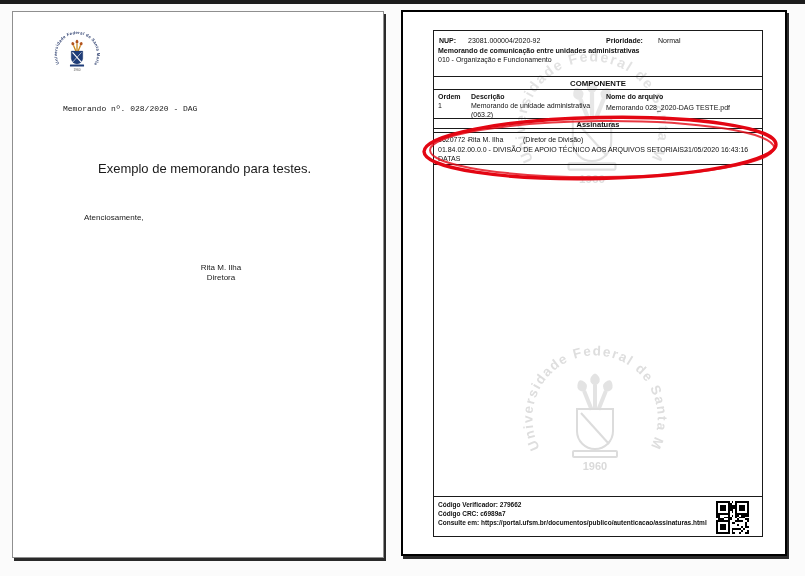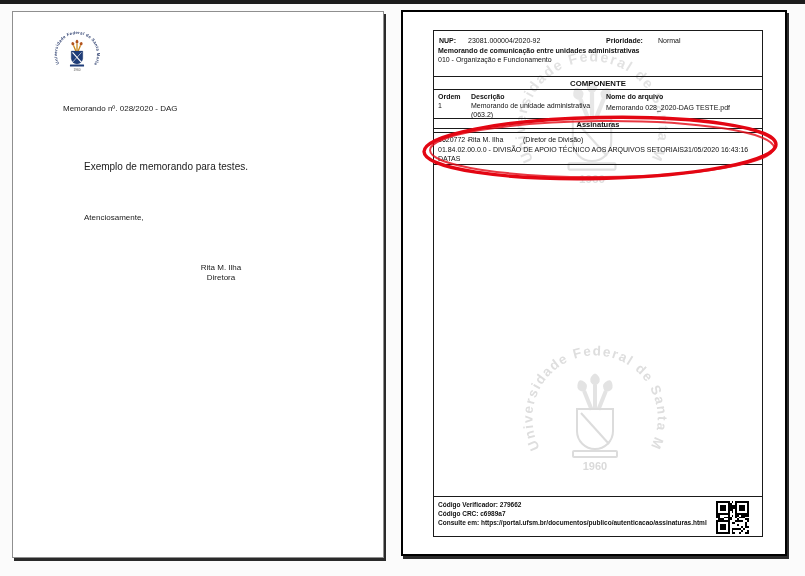--- a/index.html
+++ b/index.html
@@ -19,23 +19,23 @@
   }
   .page-right{
     left:401px; top:10px; width:386px; height:546px;
     border:2px solid #000; box-shadow:2px 3px 0 #2a2a2a;
   }
 
   
   .logo{ position:absolute; left:40px; top:18px; width:48px; height:48px; }
   .ring-logo{ font-size:13px; letter-spacing:1px; fill:#2c3e6e; font-weight:bold; }
   .lp-header{ position:absolute; left:100px; top:25px; font-size:7.5px; line-height:9.6px; color:#1c1c1c; }
-  .lp-memo-number{ position:absolute; left:50px; top:92px;  font-size:8px; }
+  .lp-memo-number{ position:absolute; left:50px; top:92px;  font-size:8px;font-family:Liberation Mono, monospace; }
   .lp-date{ position:absolute; left:0; top:111px; width:341px; text-align:right; font-size:8px; }
-  .lp-body{ position:absolute; left:71px; top:149px; font-size:10px; }
+  .lp-body{ position:absolute; left:85px; top:149px; font-size:13px; }
   .lp-closing{ position:absolute; left:71px; top:201px; font-size:8px; }
   .lp-signature{ position:absolute; left:148px; top:251px; width:120px; text-align:center; font-size:8px; line-height:10px; }
 
   
   .wm{ position:absolute; z-index:1; pointer-events:none; }
   .wm-upper{ left:109px; top:36px; width:160px; height:160px; opacity:.85; }
   .wm-lower{ left:117px; top:331px; width:150px; height:150px; }
   .ring-wm{ font-size:13.5px; letter-spacing:1.5px; fill:#dedede; font-weight:bold; }
 
   .sheet-box{

